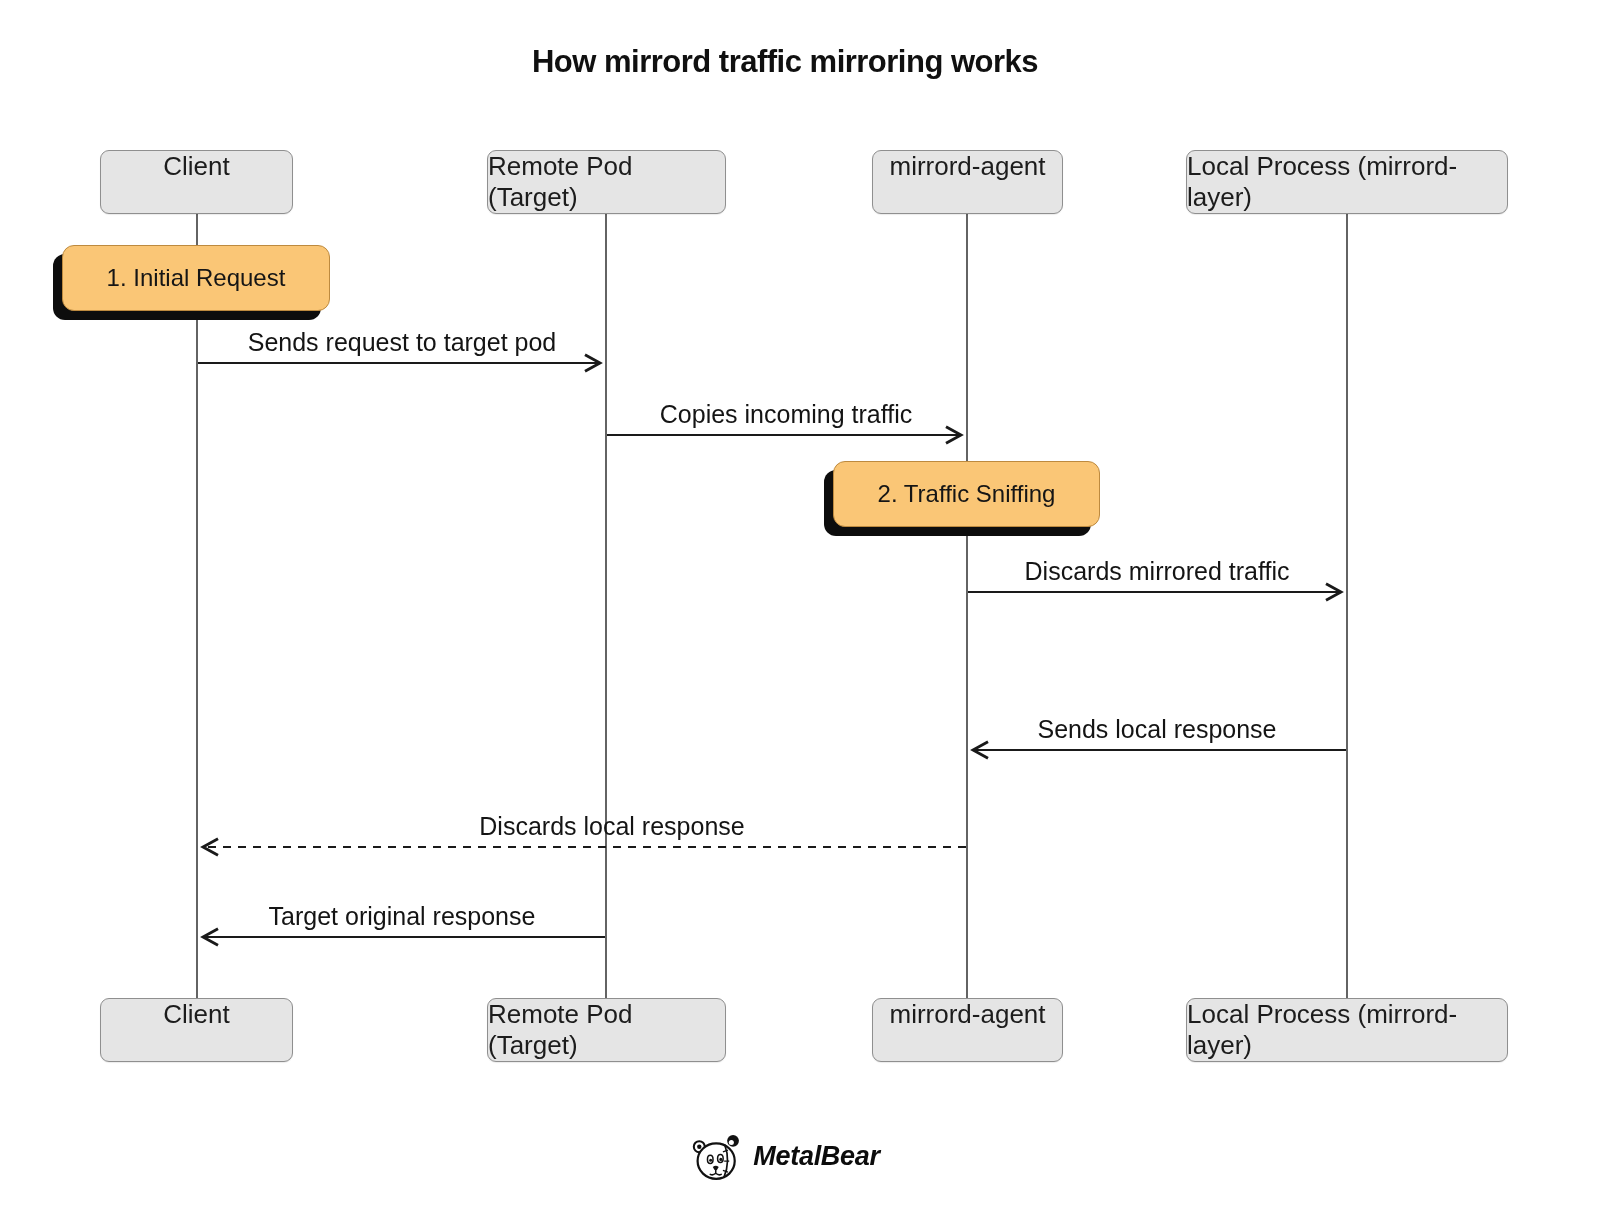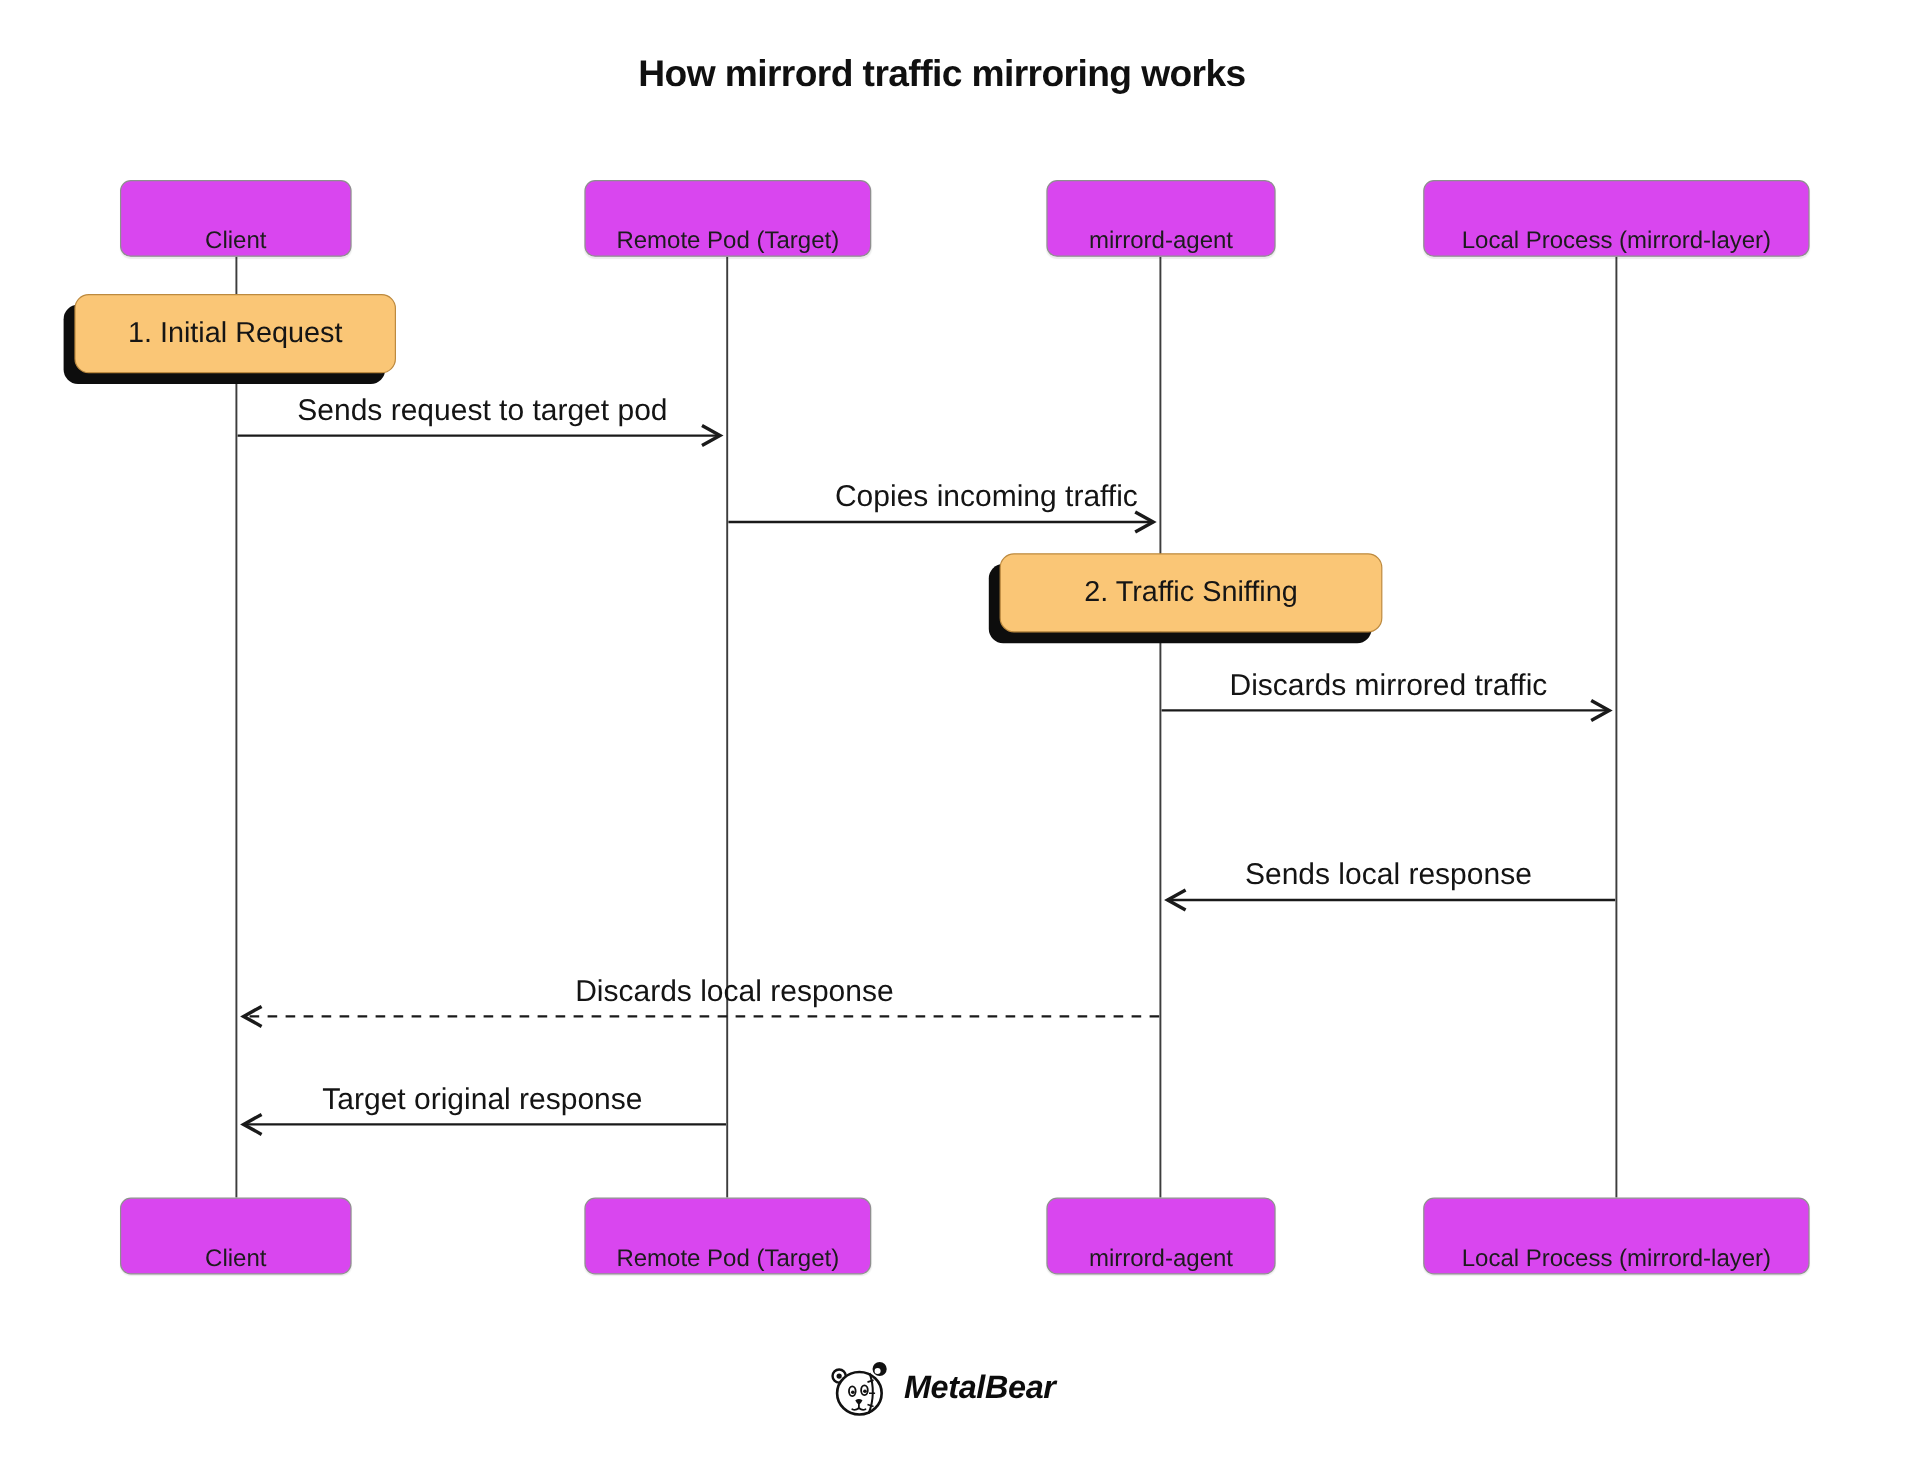--- a/index.html
+++ b/index.html
@@ -13,23 +13,23 @@
   .canvas{position:relative;width:1600px;height:1232px;background:var(--bg);overflow:hidden;}
 
   .title{
     position:absolute;left:0;top:44px;width:1570px;text-align:center;
     font-size:31px;font-weight:800;letter-spacing:-0.5px;color:#101010;
   }
 
   svg.wires{position:absolute;left:0;top:0;z-index:1;}
 
   .actor{
-    position:absolute;height:64px;background:#d946ef;border:1px solid var(--actor_border);
-    border-radius:9px;display:flex;align-items:flex-end;justify-content:center;
-    font-size:20px;color:#1c1c1c;z-index:2;box-shadow:0 1px 1px rgba(0,0,0,0.08);
+    position:absolute;height:64px;background:#e5e5e5;border:1px solid var(--actor_border);
+    border-radius:9px;display:flex;align-items:flex-start;justify-content:center;
+    font-size:26px;color:#1c1c1c;z-index:2;box-shadow:0 1px 1px rgba(0,0,0,0.08);
   }
   .note{
     position:absolute;height:66px;background:var(--note_fill);
     border:1px solid var(--note_border);border-radius:12px;
     box-shadow:-9px 9px 0 var(--note_shadow);
     display:flex;align-items:center;justify-content:center;
     font-size:24px;color:#151515;z-index:3;
   }
   .msg-label{
     position:absolute;transform:translateX(-50%);white-space:nowrap;
@@ -91,26 +91,26 @@
   <div class="actor" style="left:872px;top:998px;width:191px;">
       <span>mirrord-agent</span>
     </div>
   <div class="actor" style="left:1186px;top:998px;width:322px;">
       <span>Local Process (mirrord-layer)</span>
     </div>
 
   <div class="note" style="left:62px;top:245px;width:268px;">
       <span>1. Initial Request</span>
     </div>
-  <div class="note" style="left:833px;top:461px;width:319px;">
+  <div class="note" style="left:833px;top:461px;width:267px;">
       <span>2. Traffic Sniffing</span>
     </div>
 
   <div class="msg-label" style="left:402px;top:328px;">Sends request to target pod</div>
-  <div class="msg-label" style="left:822px;top:400px;">Copies incoming traffic</div>
+  <div class="msg-label" style="left:786px;top:400px;">Copies incoming traffic</div>
   <div class="msg-label" style="left:1157px;top:557px;">Discards mirrored traffic</div>
   <div class="msg-label" style="left:1157px;top:715px;">Sends local response</div>
   <div class="msg-label" style="left:612px;top:812px;">Discards local response</div>
   <div class="msg-label" style="left:402px;top:902px;">Target original response</div>
 
   <div class="footer">
     <svg width="54" height="56" viewBox="0 0 64 64">
       <circle cx="11" cy="21" r="6.5" fill="#fff" stroke="#111" stroke-width="2.4"></circle>
       <circle cx="11" cy="21" r="2.6" fill="#111"></circle>
       <circle cx="51" cy="14" r="7" fill="#111"></circle>

